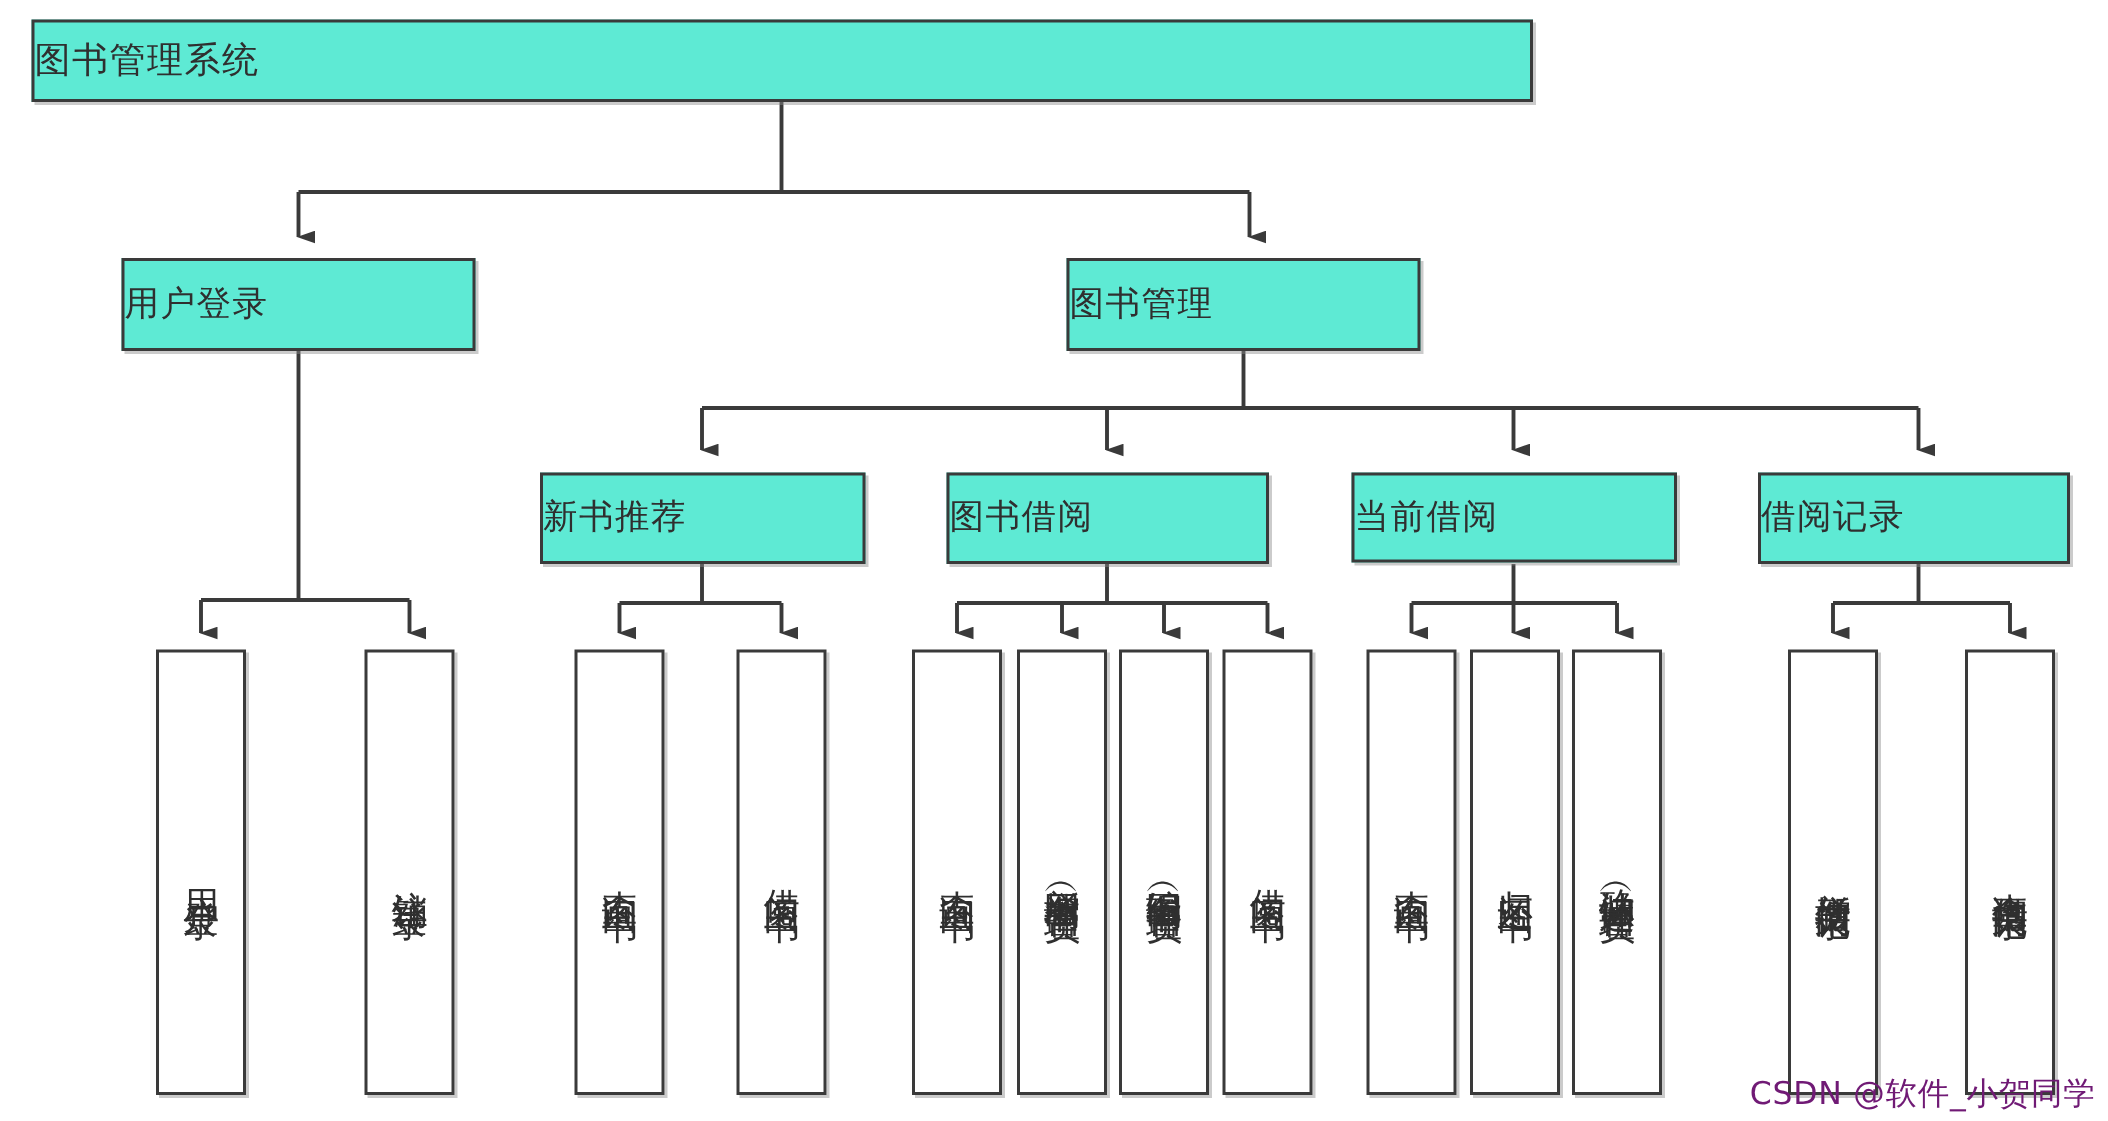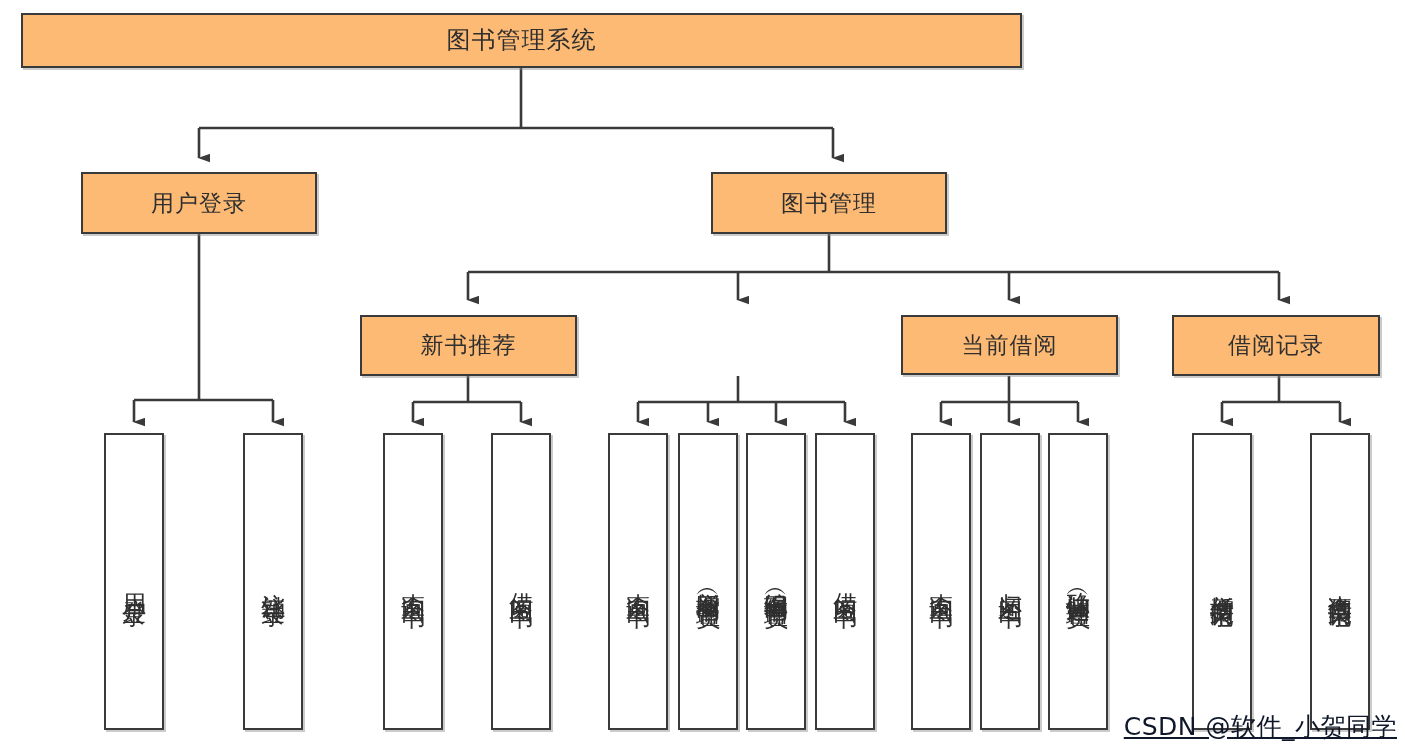--- a/index.html
+++ b/index.html
@@ -11,26 +11,26 @@
   }
   #canvas{position:relative;width:1405px;height:747px;}
 
   
   #wires{position:absolute;left:0;top:0;width:1405px;height:747px;}
 
   
   .node{
     position:absolute;
     box-sizing:border-box;
-    background:#fdba74;
+    background:#5eead4;
     border:2.5px solid #3a3a3a;
     box-shadow:2px 2px 0 rgba(140,140,140,.45);
     display:flex;
     align-items:center;
-    justify-content:center;
+    justify-content:flex-start;
     color:#2b2b2b;
   }
   .node .lbl{
     font-size:23px;
     line-height:1.15;
     letter-spacing:1px;
     white-space:nowrap;
     color:#2f2f2f;
   }
   .node.root .lbl{font-size:24px;}
@@ -57,25 +57,24 @@
     white-space:nowrap;
     text-align:center;
   }
   .leaf.tall .vlbl{line-height:1.0;letter-spacing:2px;}
 
   
   #watermark{
     position:absolute;
     right:8px;
     bottom:4px;
-    font-size:25px;
-    color:#0f172a;
+    font-size:21px;
+    color:#701a75;
     white-space:nowrap;
     letter-spacing:.5px;
-    text-decoration:underline;
   }
 </style>
 </head>
 <body>
 
 <div id="canvas">
 
   <svg id="wires" viewBox="0 0 1405 747" xmlns="http://www.w3.org/2000/svg">
     <defs>
       <marker id="arw" markerWidth="10" markerHeight="12" refX="4.2" refY="11" orient="auto" markerUnits="userSpaceOnUse">
@@ -135,20 +134,23 @@
   </div>
 
   <div class="node" style="left:360px;top:315px;width:217px;height:61px;">
     <span class="lbl">新书推荐</span>
   </div>
 
   <div class="node" style="left:711px;top:172px;width:236px;height:62px;">
     <span class="lbl">图书管理</span>
   </div>
 
+  <div class="node" style="left:631px;top:315px;width:215px;height:61px;">
+    <span class="lbl">图书借阅</span>
+  </div>
 
   <div class="node" style="left:901px;top:315px;width:217px;height:60px;">
     <span class="lbl">当前借阅</span>
   </div>
 
   <div class="node" style="left:1172px;top:315px;width:208px;height:61px;">
     <span class="lbl">借阅记录</span>
   </div>
 
   <div class="leaf" style="left:104px;top:433px;width:60px;height:297px;">

